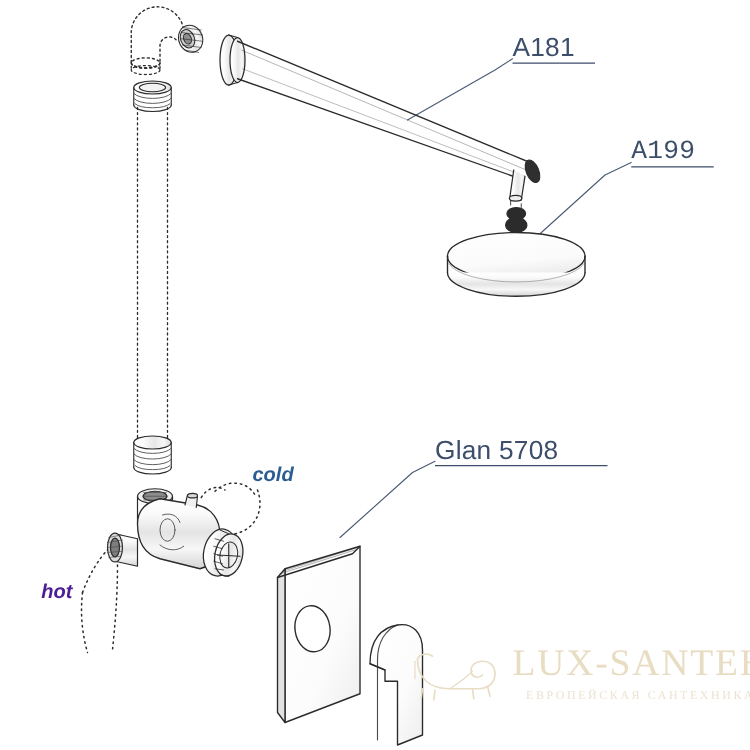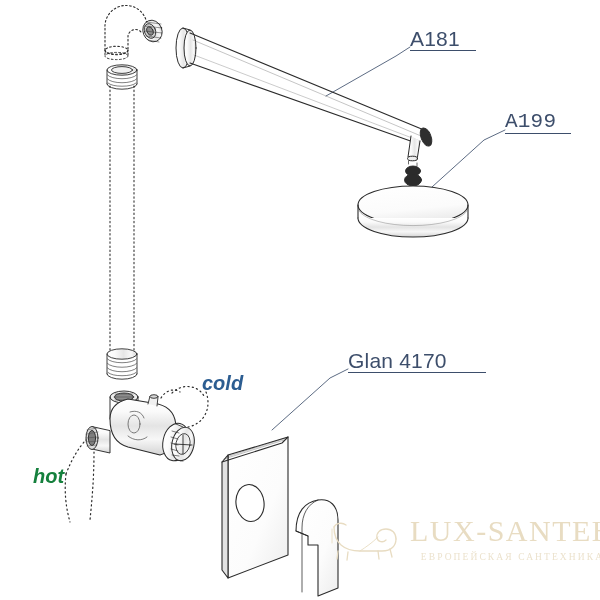--- a/index.html
+++ b/index.html
@@ -34,28 +34,28 @@
     line-height: 1;
   }
   .label-underline {
     position: absolute;
     height: 1px;
     background: #3d4e6b;
   }
   .flow-label {
     position: absolute;
     font-family: "Liberation Sans", sans-serif;
-    font-size: 20px;
+    font-size: 16px;
     font-weight: bold;
     font-style: italic;
     white-space: nowrap;
     line-height: 1;
   }
   #label-cold { color: #2c5d91; }
-  #label-hot  { color: #15803d; }
+  #label-hot  { color: #4c1d95; }
 
   #watermark {
     position: absolute;
     left: 330px;
     top: 506px;
     width: 266px;
     height: 64px;
     display: flex;
     align-items: center;
     gap: 6px;
@@ -303,21 +303,21 @@
 
     </g>
   </svg>
 
   <div class="label" id="label-a181" style="left:410px; top:28px;">A181</div>
   <div class="label-underline" style="left:410px; top:50px; width:66px;"></div>
 
   <div class="label" id="label-a199" style="left:505px; top:111px;font-family:Liberation Mono, monospace;">A199</div>
   <div class="label-underline" style="left:505px; top:133px; width:66px;"></div>
 
-  <div class="label" id="label-glan" style="left:348px; top:350px;">Glan 4170</div>
+  <div class="label" id="label-glan" style="left:348px; top:350px;">Glan 5708</div>
   <div class="label-underline" style="left:348px; top:372px; width:138px;"></div>
 
   <div class="flow-label" id="label-cold" style="left:202px; top:373px;">cold</div>
   <div class="flow-label" id="label-hot" style="left:33px; top:466px;">hot</div>
 
   <div id="watermark">
     <svg id="watermark-logo" viewBox="0 0 74 50">
       <g fill="none" stroke="#e8dcc2" stroke-width="1.3" stroke-linecap="round">
         <path d="M4 14 C4 30 14 38 30 38 L52 38 C62 38 66 32 66 26"></path>
         <path d="M4 14 C6 10 12 9 16 12"></path>

